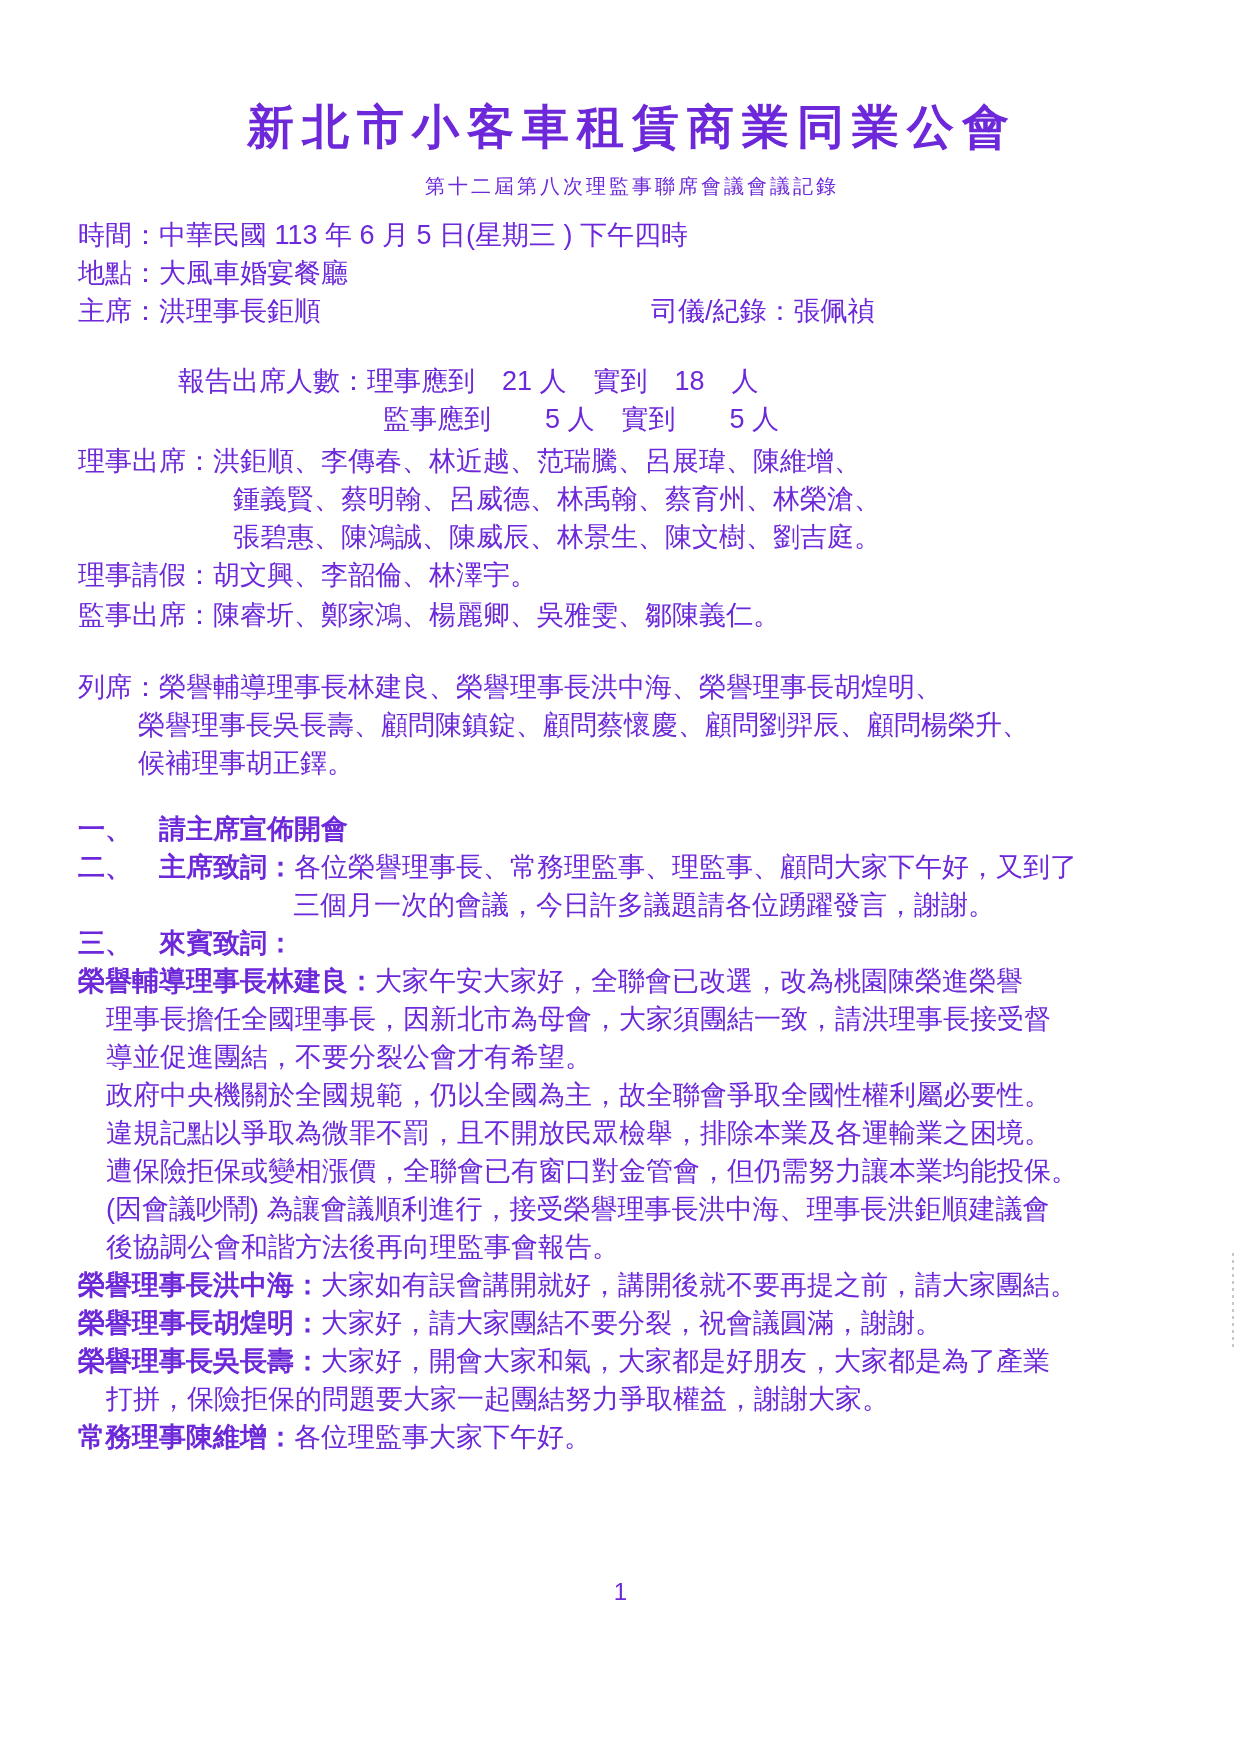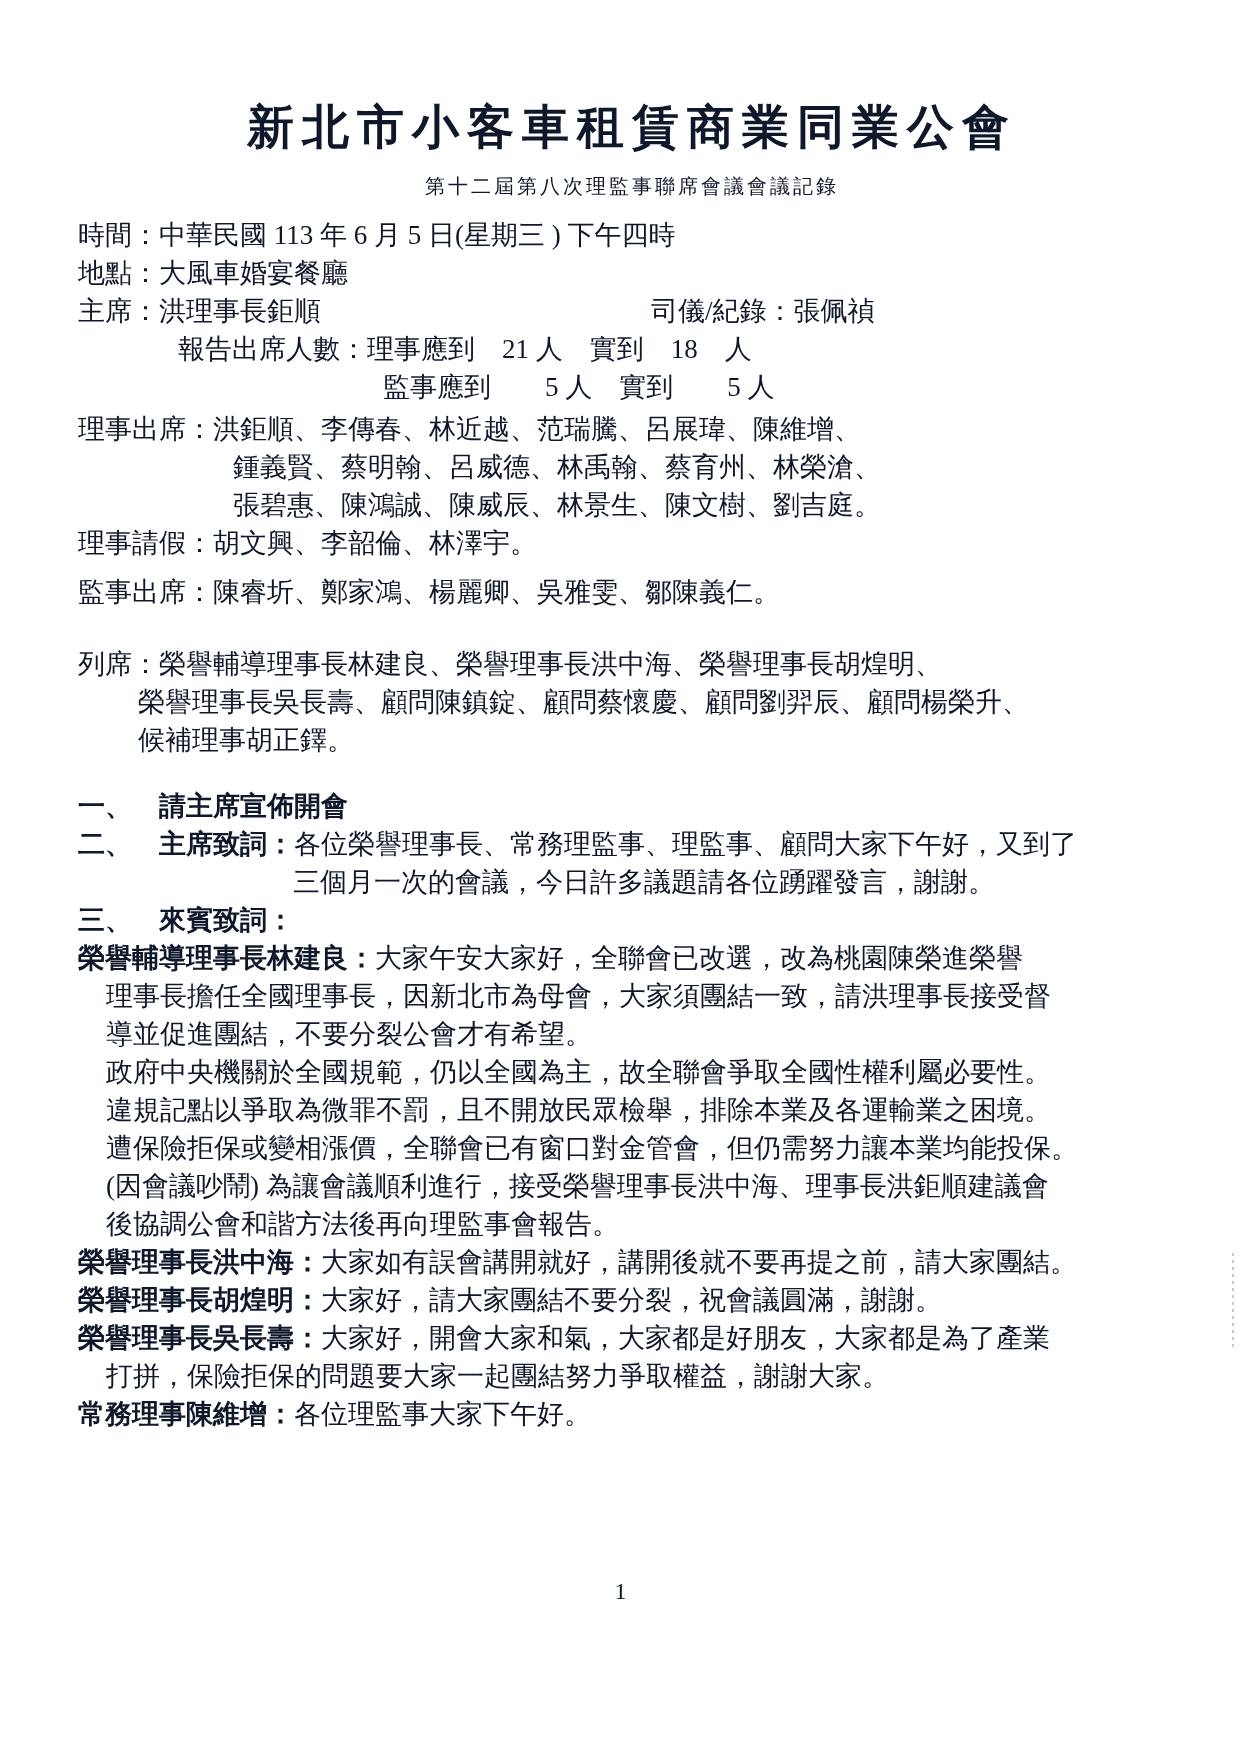--- a/index.html
+++ b/index.html
@@ -1,21 +1,21 @@
 <!DOCTYPE html>
 <html><head>
 <meta charset="utf-8">
 <style>
   html,body { margin:0; padding:0; background:#ffffff; }
   .page {
     position:relative;
     width:1241px; height:1755px;
     background:#ffffff;
-    color:#0f172a;
-    font-family:Liberation Serif, serif;
+    color:#6d28d9;
+    font-family:Liberation Sans, sans-serif;
     overflow:hidden;
   }
   .content { position:absolute; left:78px; top:0; width:1108px; }
   .title {
     margin:96px 0 0 0;
     text-align:center;
     font-size:47px; font-weight:600; letter-spacing:8px;
     white-space:nowrap;
   }
   .subtitle {
@@ -46,27 +46,27 @@
 <body>
 
 <div class="page">
   <div class="content">
     <h1 class="title">新北市小客車租賃商業同業公會</h1>
     <h2 class="subtitle">第十二屆第八次理監事聯席會議會議記錄</h2>
     <div>
         <div class="line"><span>時間：中華民國 113 年 6 月 5 日(星期三 ) 下午四時</span></div>
         <div class="line"><span>地點：大風車婚宴餐廳</span></div>
         <div class="line"><span>主席：洪理事長鉅順</span><span class="right-col">司儀/紀錄：張佩禎</span></div>
-        <div class="line" style="padding-left: 100px;"><span>報告出席人數：理事應到　21 人　實到　18　人</span></div>
+        <div class="line" style="padding-left: 100px; margin-top: 32px;"><span>報告出席人數：理事應到　21 人　實到　18　人</span></div>
         <div class="line" style="padding-left: 305px;"><span>監事應到　　5 人　實到　　5 人</span></div>
         <div class="line" style="margin-top: 4px;"><span>理事出席：洪鉅順、李傳春、林近越、范瑞騰、呂展瑋、陳維增、</span></div>
         <div class="line" style="padding-left: 155px;"><span>鍾義賢、蔡明翰、呂威德、林禹翰、蔡育州、林榮滄、</span></div>
         <div class="line" style="padding-left: 155px;"><span>張碧惠、陳鴻誠、陳威辰、林景生、陳文樹、劉吉庭。</span></div>
         <div class="line"><span>理事請假：胡文興、李韶倫、林澤宇。</span></div>
-        <div class="line" style="margin-top: 11px;"><span>監事出席：陳睿圻、鄭家鴻、楊麗卿、吳雅雯、鄒陳義仁。</span></div>
+        <div class="line" style="margin-top: 2px;"><span>監事出席：陳睿圻、鄭家鴻、楊麗卿、吳雅雯、鄒陳義仁。</span></div>
         <div class="line" style="margin-top: 34px;"><span>列席：榮譽輔導理事長林建良、榮譽理事長洪中海、榮譽理事長胡煌明、</span></div>
         <div class="line" style="padding-left: 60px;"><span>榮譽理事長吳長壽、顧問陳鎮錠、顧問蔡懷慶、顧問劉羿辰、顧問楊榮升、</span></div>
         <div class="line" style="padding-left: 60px;"><span>候補理事胡正鐸。</span></div>
         <div class="line" style="margin-top: 28px;"><span class="b">一、　請主席宣佈開會</span></div>
         <div class="line"><span class="b">二、　主席致詞：</span><span>各位榮譽理事長、常務理監事、理監事、顧問大家下午好，又到了</span></div>
         <div class="line" style="padding-left: 215px;"><span>三個月一次的會議，今日許多議題請各位踴躍發言，謝謝。</span></div>
         <div class="line"><span class="b">三、　來賓致詞：</span></div>
         <div class="line"><span class="b">榮譽輔導理事長林建良：</span><span>大家午安大家好，全聯會已改選，改為桃園陳榮進榮譽</span></div>
         <div class="line" style="padding-left: 28px;"><span>理事長擔任全國理事長，因新北市為母會，大家須團結一致，請洪理事長接受督</span></div>
         <div class="line" style="padding-left: 28px;"><span>導並促進團結，不要分裂公會才有希望。</span></div>

